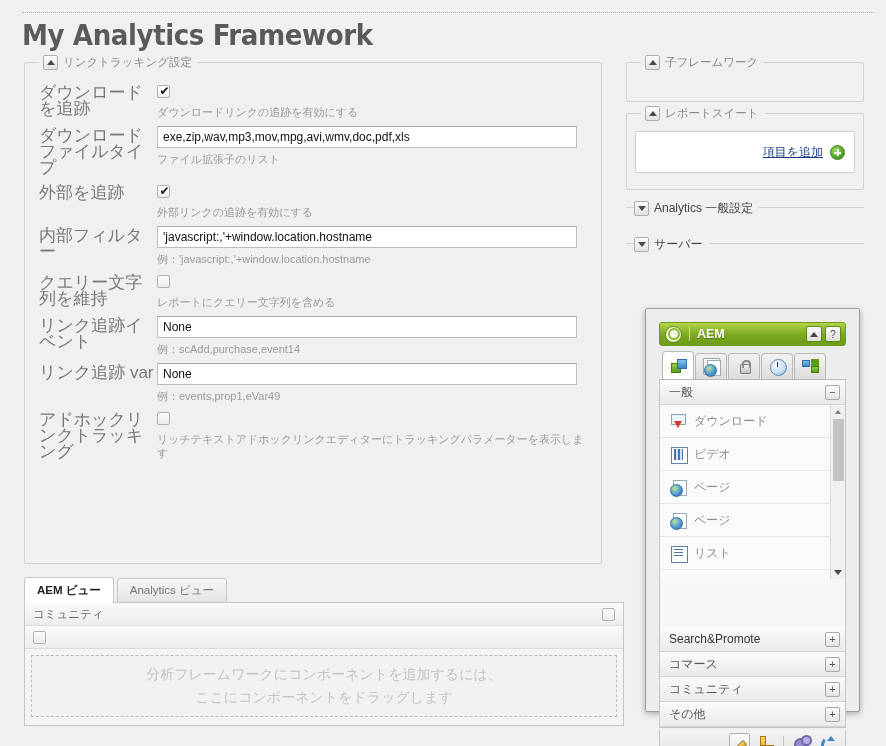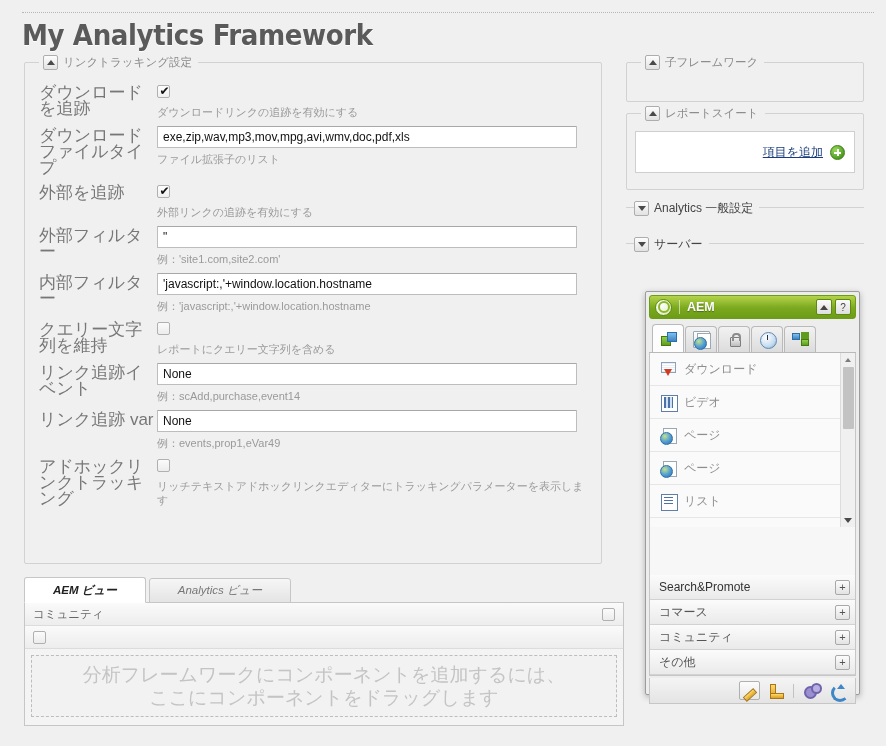--- a/index.html
+++ b/index.html
@@ -140,29 +140,28 @@
     border-top: 1px solid #d2d2d2; z-index: 0;
   }
   .collapsed-bar .cb-inner { position: relative; z-index: 1; background: #f0f0f0; padding-right: 6px; display: inline-flex; margin-left: 8px; }
   #bar-analytics { top: 200px; }
   #bar-server { top: 236px; }
 
   
   #bottom-area { position: absolute; left: 24px; top: 578px; width: 600px; }
   .tabstrip { display: flex; align-items: flex-end; height: 25px; position: relative; z-index: 2; }
   .tab {
-    height: 25px; padding: 0 28px;
+    height: 25px; padding: 0 12px;
     display: flex; align-items: center;
     font-size: 11.5px;
     border: 1px solid #c6c6c6;
     border-top-left-radius: 3px; border-top-right-radius: 3px;
     background: linear-gradient(#f6f6f6, #e4e4e4);
     color: #777; cursor: pointer;
     margin-right: 3px;
-    font-style: italic;
   }
   .tab.active {
     background: #fff; color: #222; font-weight: bold;
     border-bottom-color: #fff;
     height: 26px;
   }
   .tabbody {
     border: 1px solid #c6c6c6; margin-top: -1px;
     background: #f4f4f4;
     padding: 0;
@@ -174,33 +173,33 @@
     background: linear-gradient(#fafafa, #ededed);
     font-size: 11.5px; color: #666;
   }
   .mrow .cbx { margin-top: 0; }
   .dropzone {
     margin: 6px 6px 8px 6px;
     border: 1px dashed #bdbdbd;
     height: 62px;
     display: flex; flex-direction: column;
     align-items: center; justify-content: center;
-    color: #c4c4c4; font-size: 19px; line-height: 23px;
+    color: #c4c4c4; font-size: 14px; line-height: 23px;
     background: #f2f2f2;
   }
 
   
   #sidekick {
-    position: absolute; left: 645px; top: 291px;
+    position: absolute; left: 645px; top: 308px;
     width: 215px; height: 404px;
     background: #ededed;
     border: 1px solid #9c9c9c;
     border-radius: 2px;
     box-shadow: 0 2px 6px rgba(0,0,0,.28);
-    padding: 3px;
+    padding: 13px;
   }
   .sk-header {
     height: 24px; border-radius: 3px;
     background: linear-gradient(#b4d44a, #7aa81e 55%, #6d9c17);
     border: 1px solid #6d9c17;
     display: flex; align-items: center; gap: 7px;
     padding: 0 4px 0 5px;
     position: relative;
   }
   .sk-logo {
@@ -414,27 +413,20 @@
       </div>
 
       <div class="frow">
         <div class="flabel">外部を追跡</div>
         <div class="fctl">
           <span class="cbx on"></span>
           <div class="fhint">外部リンクの追跡を有効にする</div>
         </div>
       </div>
 
-      <div class="frow">
-        <div class="flabel">外部フィルター</div>
-        <div class="fctl">
-          <input class="txt" type="text" value="&quot;" style="">
-          <div class="fhint">例：'site1.com,site2.com'</div>
-        </div>
-      </div>
 
       <div class="frow">
         <div class="flabel">内部フィルター</div>
         <div class="fctl">
           <input class="txt" type="text" value="'javascript:,'+window.location.hostname" style="">
           <div class="fhint">例：'javascript:,'+window.location.hostname</div>
         </div>
       </div>
 
       <div class="frow">
@@ -558,20 +550,24 @@
       </div>
       <div class="sk-tab">
         <span class="ic ic-clock"></span>
       </div>
       <div class="sk-tab">
         <span class="ic ic-tree"></span>
       </div>
     </div>
 
     <div class="sk-body">
+      <div class="sk-sec-head">
+        <span>一般</span>
+        <span class="sq-btn">−</span>
+      </div>
 
       <div class="sk-list">
         <div class="sk-item">
           <span class="ic ic-dl"></span>
           <span>ダウンロード</span>
         </div>
         <div class="sk-item">
           <span class="ic ic-video"></span>
           <span>ビデオ</span>
         </div>

